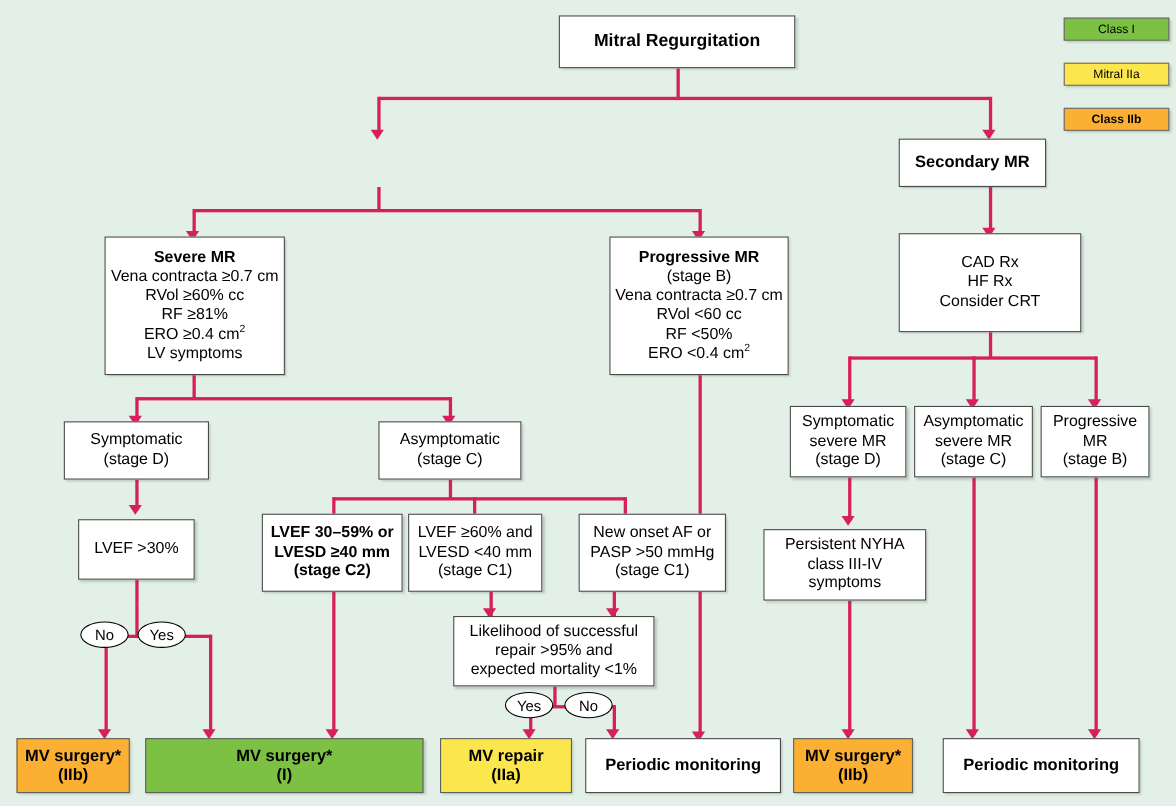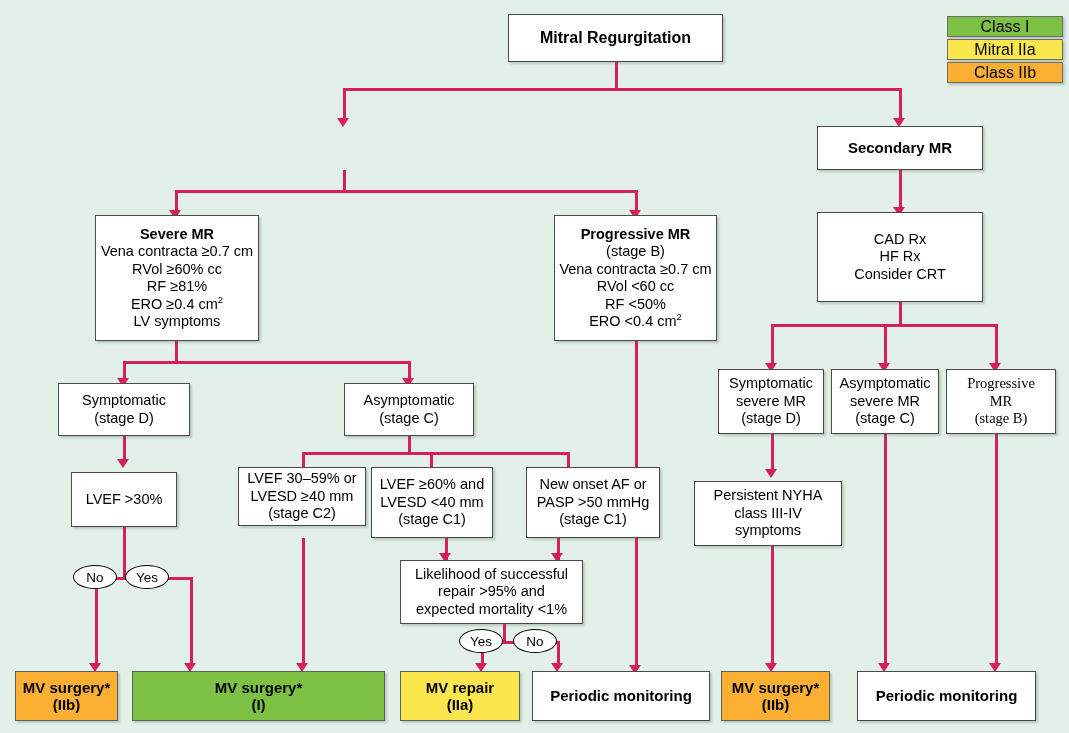--- a/index.html
+++ b/index.html
@@ -33,31 +33,31 @@
     z-index:5;
   }
   .node .ln{display:block;white-space:nowrap;}
   .node .hd{font-weight:bold;}
   .title-node{font-weight:bold;font-size:16px;}
   .bold-node{font-weight:bold;font-size:15px;}
 
   
   .cls1{background:#7cc144;border-color:#5f5f5f;}
   .cls2a{background:#fbe64d;border-color:#5f5f5f;}
-  .cls2b{background:#fbb034;border-color:#5f5f5f;}
+  .cls2b{background:#fbb034;border-color:#5f5f5f;font-weight:bold;}
   .outcome{font-weight:bold;font-size:15px;}
 
   
   .legend{position:absolute;right:6px;top:16px;z-index:20;}
   .legend-item{
     box-sizing:border-box;
-    width:116px;height:21px;
-    margin-bottom:2px;
+    width:96px;height:21px;
+    margin-bottom:20px;
     border:1.4px solid #6b6b6b;
-    font-size:16px;
+    font-size:11px;
     display:flex;align-items:center;justify-content:center;
     box-shadow:2px 2px 2px rgba(80,100,85,0.3);
   }
 
   
   .ln-h,.ln-v{position:absolute;background:#d6205a;z-index:2;}
   .ln-h{height:2.6px;}
   .ln-v{width:2.6px;}
   .arrow{
     position:absolute;
@@ -179,21 +179,21 @@
   <div class="ln-v" style="left:884px;top:434px;height:234px;"></div>
   <div class="ln-v" style="left:995px;top:434px;height:234px;"></div>
   <div class="arrow" style="left:878px;top:663px;"></div>
   <div class="arrow" style="left:989px;top:663px;"></div>
 
   <div class="node title-node" style="left:508px;top:14px;width:215px;height:48px;">
     <span class="ln">Mitral Regurgitation</span>
   </div>
 
 
-  <div class="node bold-node" style="left:817px;top:126px;width:166px;height:44px;">
+  <div class="node bold-node" style="left:817px;top:126px;width:134px;height:44px;">
     <span class="ln">Secondary MR</span>
   </div>
 
   <div class="node" style="left:95px;top:215px;width:164px;height:126px;">
     <span class="ln hd">Severe MR</span>
     <span class="ln">Vena contracta ≥0.7 cm</span>
     <span class="ln">RVol ≥60% cc</span>
     <span class="ln">RF ≥81%</span>
     <span class="ln"><span>ERO ≥0.4 cm</span><sup>2</sup></span>
     <span class="ln">LV symptoms</span>
@@ -221,57 +221,57 @@
 
   <div class="node" style="left:344px;top:383px;width:130px;height:53px;">
     <span class="ln">Asymptomatic</span>
     <span class="ln">(stage C)</span>
   </div>
 
   <div class="node" style="left:71px;top:472px;width:106px;height:55px;">
     <span class="ln">LVEF &gt;30%</span>
   </div>
 
-  <div class="node" style="left:238px;top:467px;width:128px;height:59px;">
+  <div class="node" style="left:238px;top:467px;width:128px;height:71px;font-weight:bold;">
     <span class="ln">LVEF 30–59% or</span>
     <span class="ln">LVESD ≥40 mm</span>
     <span class="ln">(stage C2)</span>
   </div>
 
   <div class="node" style="left:371px;top:467px;width:122px;height:71px;">
     <span class="ln">LVEF ≥60% and</span>
     <span class="ln">LVESD &lt;40 mm</span>
     <span class="ln">(stage C1)</span>
   </div>
 
   <div class="node" style="left:526px;top:467px;width:134px;height:71px;">
     <span class="ln">New onset AF or</span>
     <span class="ln">PASP &gt;50 mmHg</span>
     <span class="ln">(stage C1)</span>
   </div>
 
-  <div class="node" style="left:400px;top:560px;width:183px;height:64px;">
+  <div class="node" style="left:412px;top:560px;width:183px;height:64px;">
     <span class="ln">Likelihood of successful</span>
     <span class="ln">repair &gt;95% and</span>
     <span class="ln">expected mortality &lt;1%</span>
   </div>
 
   <div class="node" style="left:718px;top:369px;width:106px;height:65px;">
     <span class="ln">Symptomatic</span>
     <span class="ln">severe MR</span>
     <span class="ln">(stage D)</span>
   </div>
 
   <div class="node" style="left:831px;top:369px;width:108px;height:65px;">
     <span class="ln">Asymptomatic</span>
     <span class="ln">severe MR</span>
     <span class="ln">(stage C)</span>
   </div>
 
-  <div class="node" style="left:946px;top:369px;width:110px;height:65px;font-family:Liberation Serif, serif;">
+  <div class="node" style="left:946px;top:369px;width:99px;height:65px;">
     <span class="ln">Progressive</span>
     <span class="ln">MR</span>
     <span class="ln">(stage B)</span>
   </div>
 
   <div class="node" style="left:694px;top:481px;width:148px;height:65px;">
     <span class="ln">Persistent NYHA</span>
     <span class="ln">class III-IV</span>
     <span class="ln">symptoms</span>
   </div>

